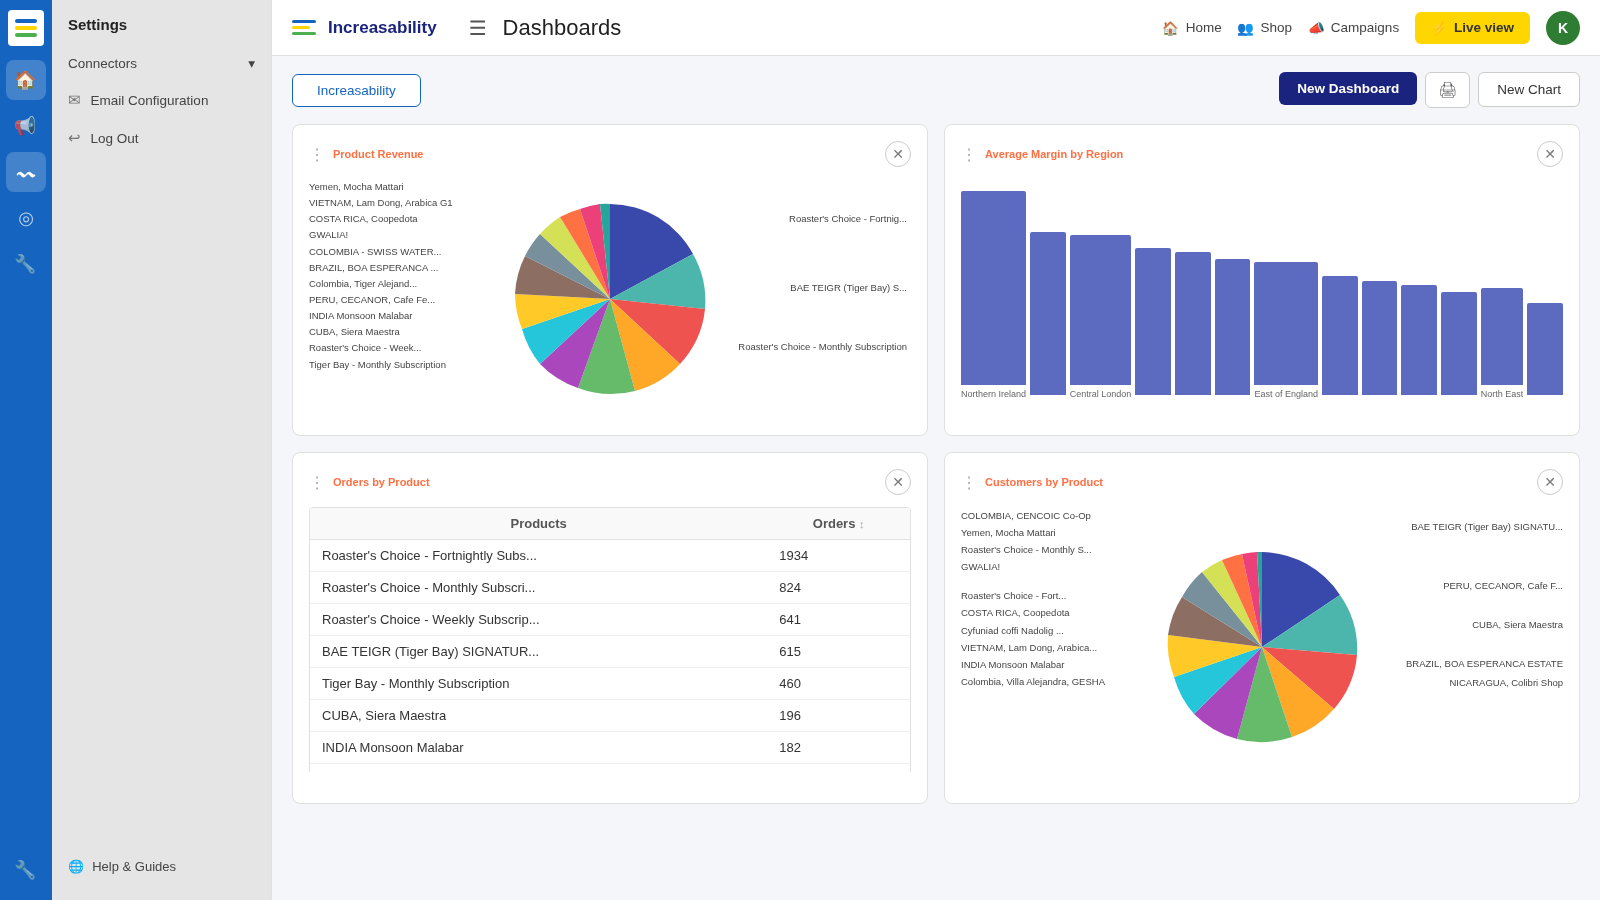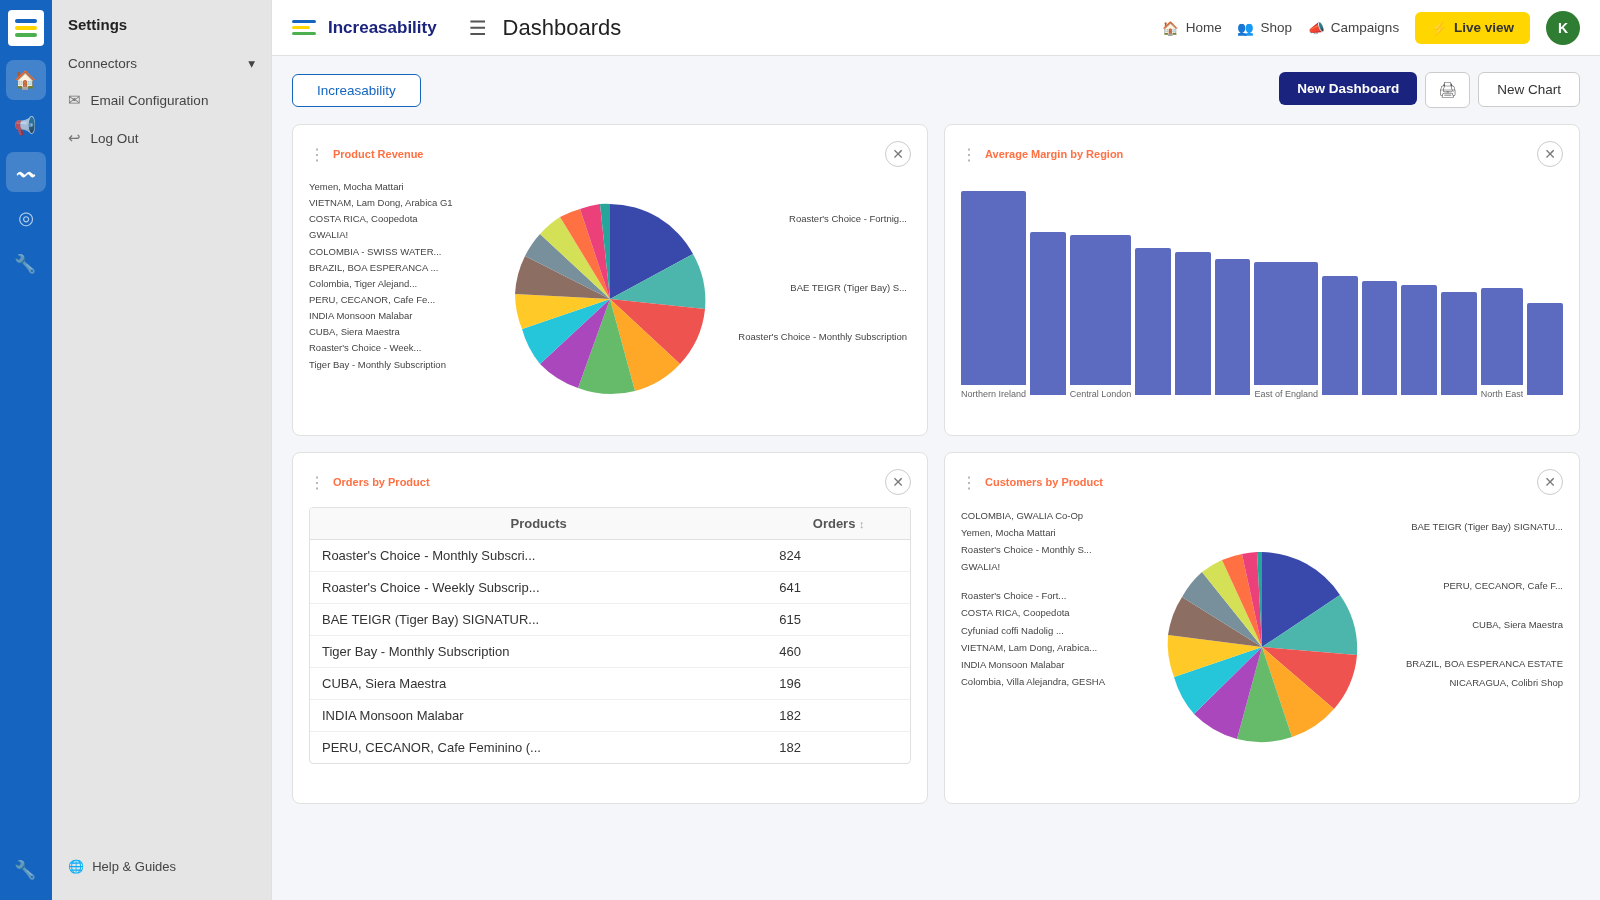--- a/index.html
+++ b/index.html
@@ -457,21 +457,21 @@
             <path d="M0,0 L-85,-43 A95,95 0 0,1 -70,-65 Z" fill="#78909c"></path>
             <path d="M0,0 L-70,-65 A95,95 0 0,1 -50,-82 Z" fill="#d4e157"></path>
             <path d="M0,0 L-50,-82 A95,95 0 0,1 -30,-90 Z" fill="#ff7043"></path>
             <path d="M0,0 L-30,-90 A95,95 0 0,1 -10,-95 Z" fill="#ec407a"></path>
             <path d="M0,0 L-10,-95 A95,95 0 0,1 0,-95 Z" fill="#26a69a"></path>
           </svg>
 
           <div style="position:absolute;right:4px;top:30px;font-size:9.5px;color:#444;line-height:2.0;text-align:right;">
             <div>Roaster's Choice - Fortnig...</div>
             <div style="margin-top:50px;">BAE TEIGR (Tiger Bay) S...</div>
-            <div style="margin-top:30px;">Roaster's Choice - Monthly Subscription</div>
+            <div style="margin-top:40px;">Roaster's Choice - Monthly Subscription</div>
           </div>
         </div>
       </div>
 
       <div class="chart-card">
         <div class="chart-header">
           <div class="chart-title-area">
             <span class="drag-handle">⋮</span>
             <span class="chart-title">Average Margin by Region</span>
           </div>
@@ -550,20 +550,24 @@
                 <tr>
                   <th>Products</th>
                   <th>
                     <span>Orders</span>
                     <span class="sort-icon"> ↕</span>
                   </th>
                 </tr>
               </thead>
               <tbody>
                 <tr>
+                  <td>Roaster's Choice - Fortnightly Subs...</td>
+                  <td>1934</td>
+                </tr>
+                <tr>
                   <td>Roaster's Choice - Monthly Subscri...</td>
                   <td>824</td>
                 </tr>
                 <tr>
                   <td>Roaster's Choice - Weekly Subscrip...</td>
                   <td>641</td>
                 </tr>
                 <tr>
                   <td>BAE TEIGR (Tiger Bay) SIGNATUR...</td>
                   <td>615</td>
@@ -594,21 +598,21 @@
         <div class="chart-header">
           <div class="chart-title-area">
             <span class="drag-handle">⋮</span>
             <span class="chart-title">Customers by Product</span>
           </div>
           <button class="close-btn">✕</button>
         </div>
         <div class="customers-pie-container">
 
           <div style="position:absolute;left:0;top:0;font-size:9.5px;color:#444;line-height:1.8;max-width:200px;">
-            <div>COLOMBIA, GWALIA Co-Op</div>
+            <div>COLOMBIA, CENCOIC Co-Op</div>
             <div>Yemen, Mocha Mattari</div>
             <div>Roaster's Choice - Monthly S...</div>
             <div>GWALIA!</div>
             <div style="margin-top:12px;">Roaster's Choice - Fort...</div>
             <div>COSTA RICA, Coopedota</div>
             <div>Cyfuniad coffi Nadolig ...</div>
             <div>VIETNAM, Lam Dong, Arabica...</div>
             <div>INDIA Monsoon Malabar</div>
             <div>Colombia, Villa Alejandra, GESHA</div>
           </div>

